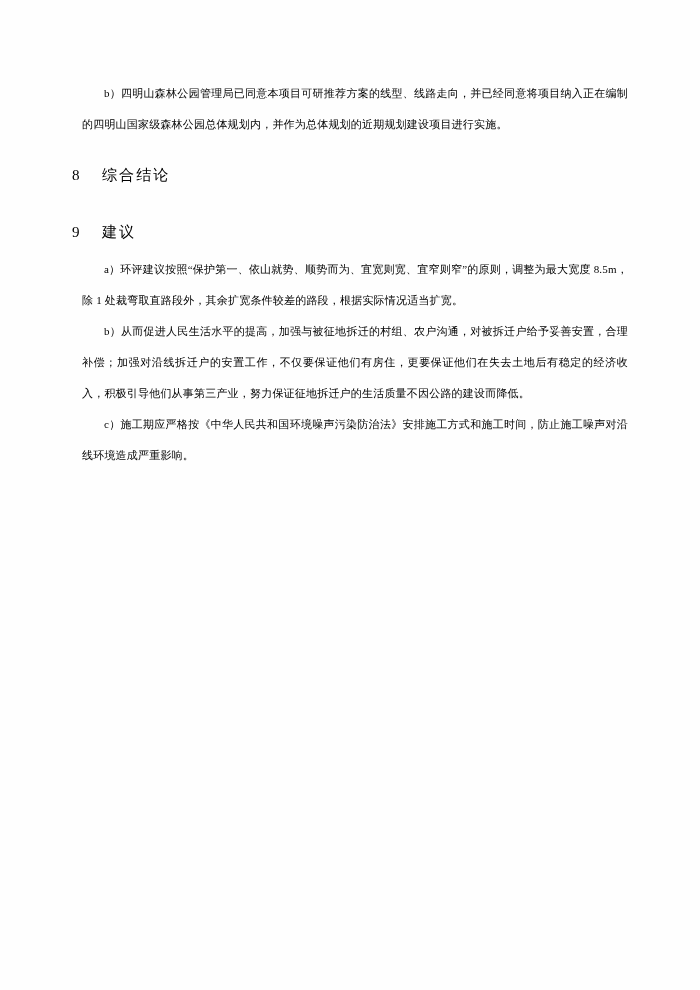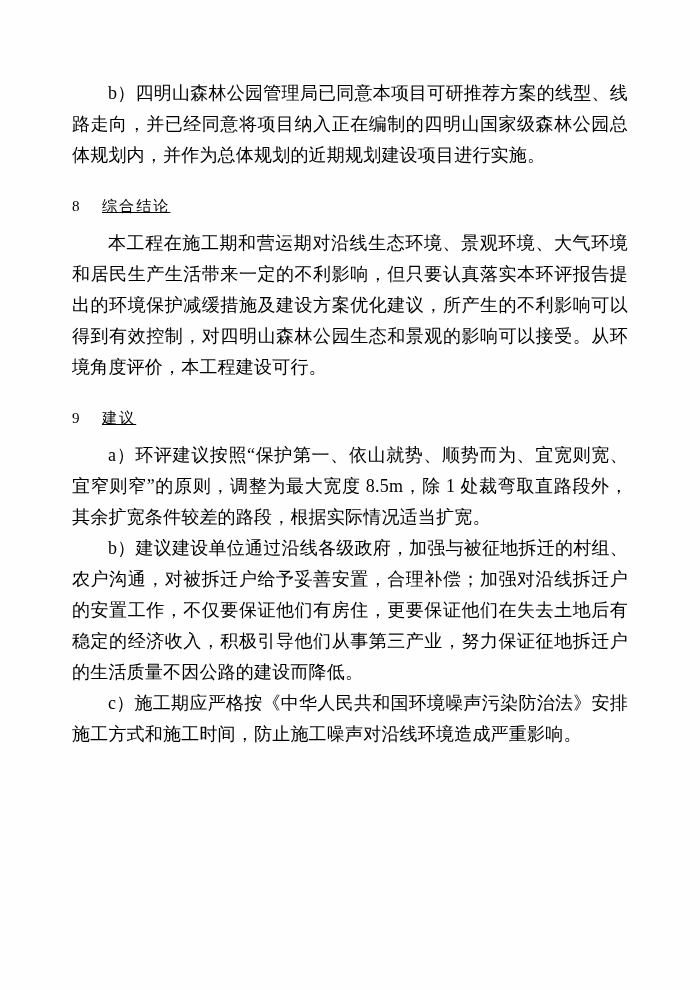--- a/index.html
+++ b/index.html
@@ -19,22 +19,22 @@
     height: 990px;
     background: #fefefe;
     box-sizing: border-box;
     padding: 78px 72px 40px 72px;
     overflow: hidden;
   }
   .content {
     width: 100%;
   }
   p.para {
-    margin: 0 0 0 0;
-    font-size: 18px;
+    margin: 0 0 0 10px;
+    font-size: 11px;
     line-height: 31px;
     text-align: justify;
     text-justify: inter-ideograph;
     text-indent: 2em;
     letter-spacing: 0.2px;
     word-break: break-all;
   }
   .heading {
     margin: 14px 0 6px 0;
     font-size: 15.1px;
@@ -43,46 +43,44 @@
     align-items: baseline;
   }
   .heading .num {
     display: inline-block;
     width: 30px;
     flex: 0 0 30px;
   }
   .heading .htext {
     font-weight: normal;
     letter-spacing: 2px;
-    text-decoration: underline;
   }
   .gap-sm { height: 6px; }
 </style>
 </head>
 <body>
 
 <div class="page">
   <div class="content">
 
     <p class="para">b）四明山森林公园管理局已同意本项目可研推荐方案的线型、线路走向，并已经同意将项目纳入正在编制的四明山国家级森林公园总体规划内，并作为总体规划的近期规划建设项目进行实施。</p>
 
     <div class="gap-sm"></div>
 
     <div class="heading">
       <span class="num">8</span>
       <span class="htext">综合结论</span>
     </div>
 
-    <p class="para">本工程在施工期和营运期对沿线生态环境、景观环境、大气环境和居民生产生活带来一定的不利影响，但只要认真落实本环评报告提出的环境保护减缓措施及建设方案优化建议，所产生的不利影响可以得到有效控制，对四明山森林公园生态和景观的影响可以接受。从环境角度评价，本工程建设可行。</p>
 
     <div class="gap-sm"></div>
 
     <div class="heading">
       <span class="num">9</span>
       <span class="htext">建议</span>
     </div>
 
     <p class="para">a）环评建议按照“保护第一、依山就势、顺势而为、宜宽则宽、宜窄则窄”的原则，调整为最大宽度 8.5m，除 1 处裁弯取直路段外，其余扩宽条件较差的路段，根据实际情况适当扩宽。</p>
-    <p class="para">b）建议建设单位通过沿线各级政府，加强与被征地拆迁的村组、农户沟通，对被拆迁户给予妥善安置，合理补偿；加强对沿线拆迁户的安置工作，不仅要保证他们有房住，更要保证他们在失去土地后有稳定的经济收入，积极引导他们从事第三产业，努力保证征地拆迁户的生活质量不因公路的建设而降低。</p>
+    <p class="para">b）从而促进人民生活水平的提高，加强与被征地拆迁的村组、农户沟通，对被拆迁户给予妥善安置，合理补偿；加强对沿线拆迁户的安置工作，不仅要保证他们有房住，更要保证他们在失去土地后有稳定的经济收入，积极引导他们从事第三产业，努力保证征地拆迁户的生活质量不因公路的建设而降低。</p>
     <p class="para">c）施工期应严格按《中华人民共和国环境噪声污染防治法》安排施工方式和施工时间，防止施工噪声对沿线环境造成严重影响。</p>
 
   </div>
 </div>
 
 </body></html>

